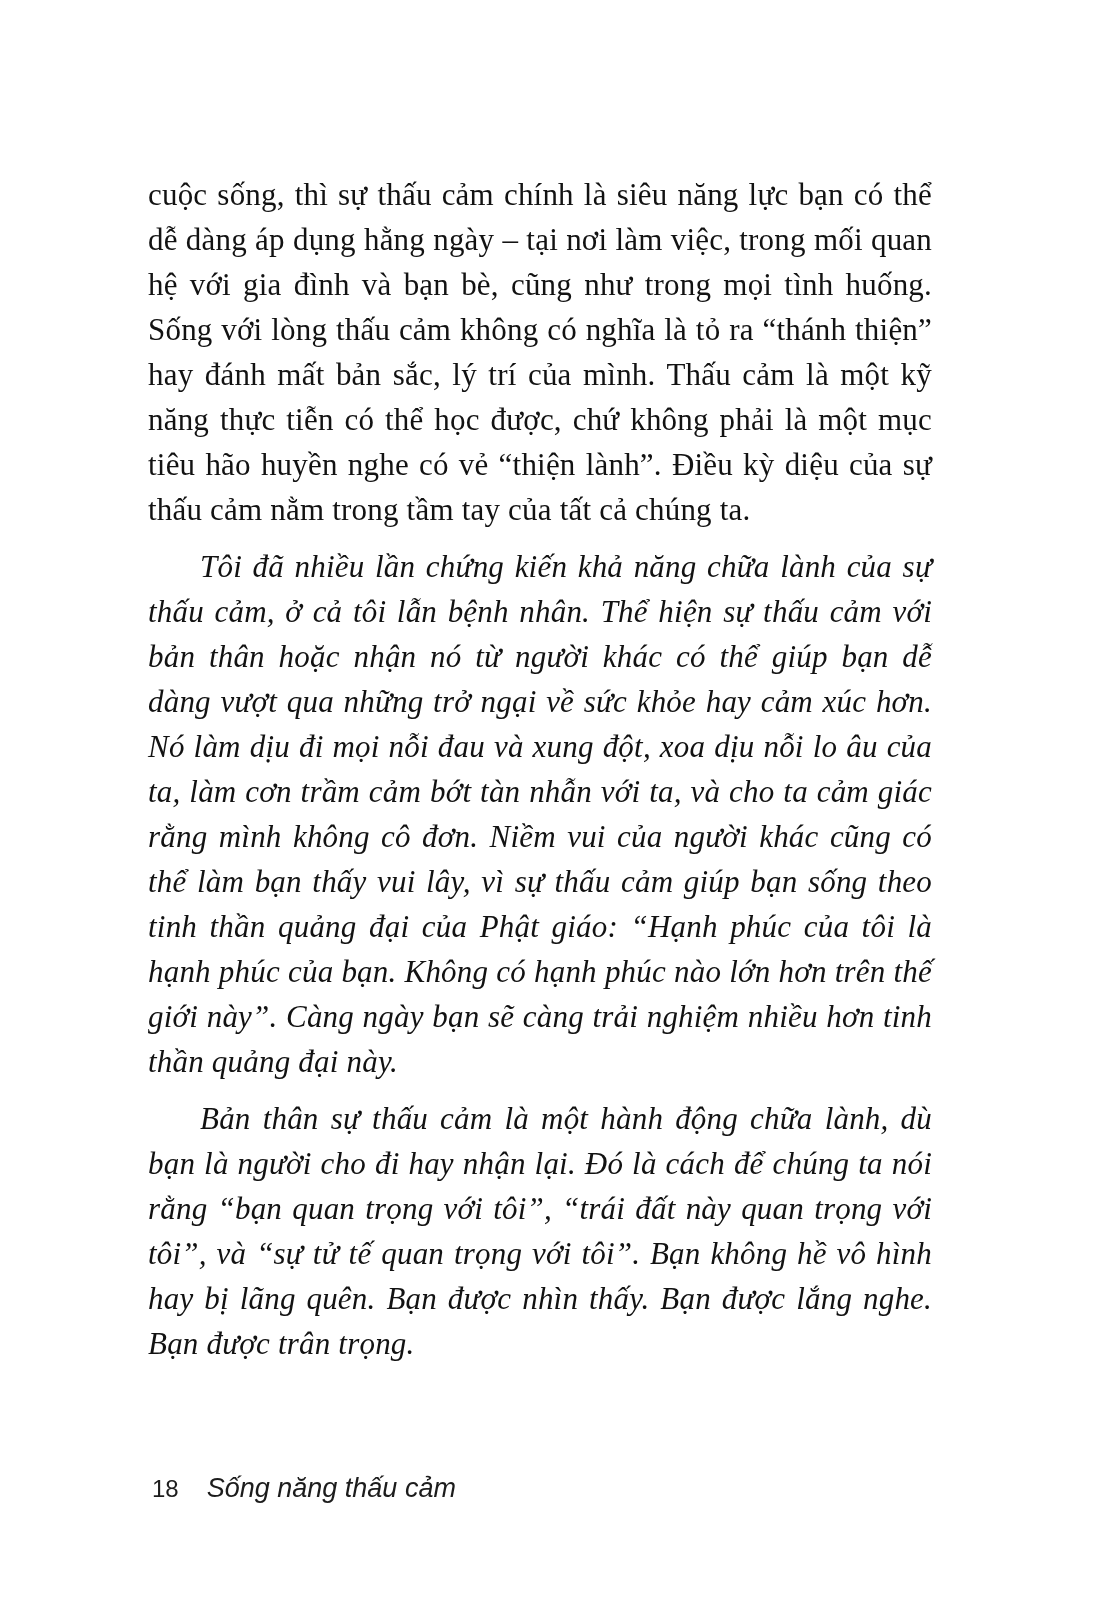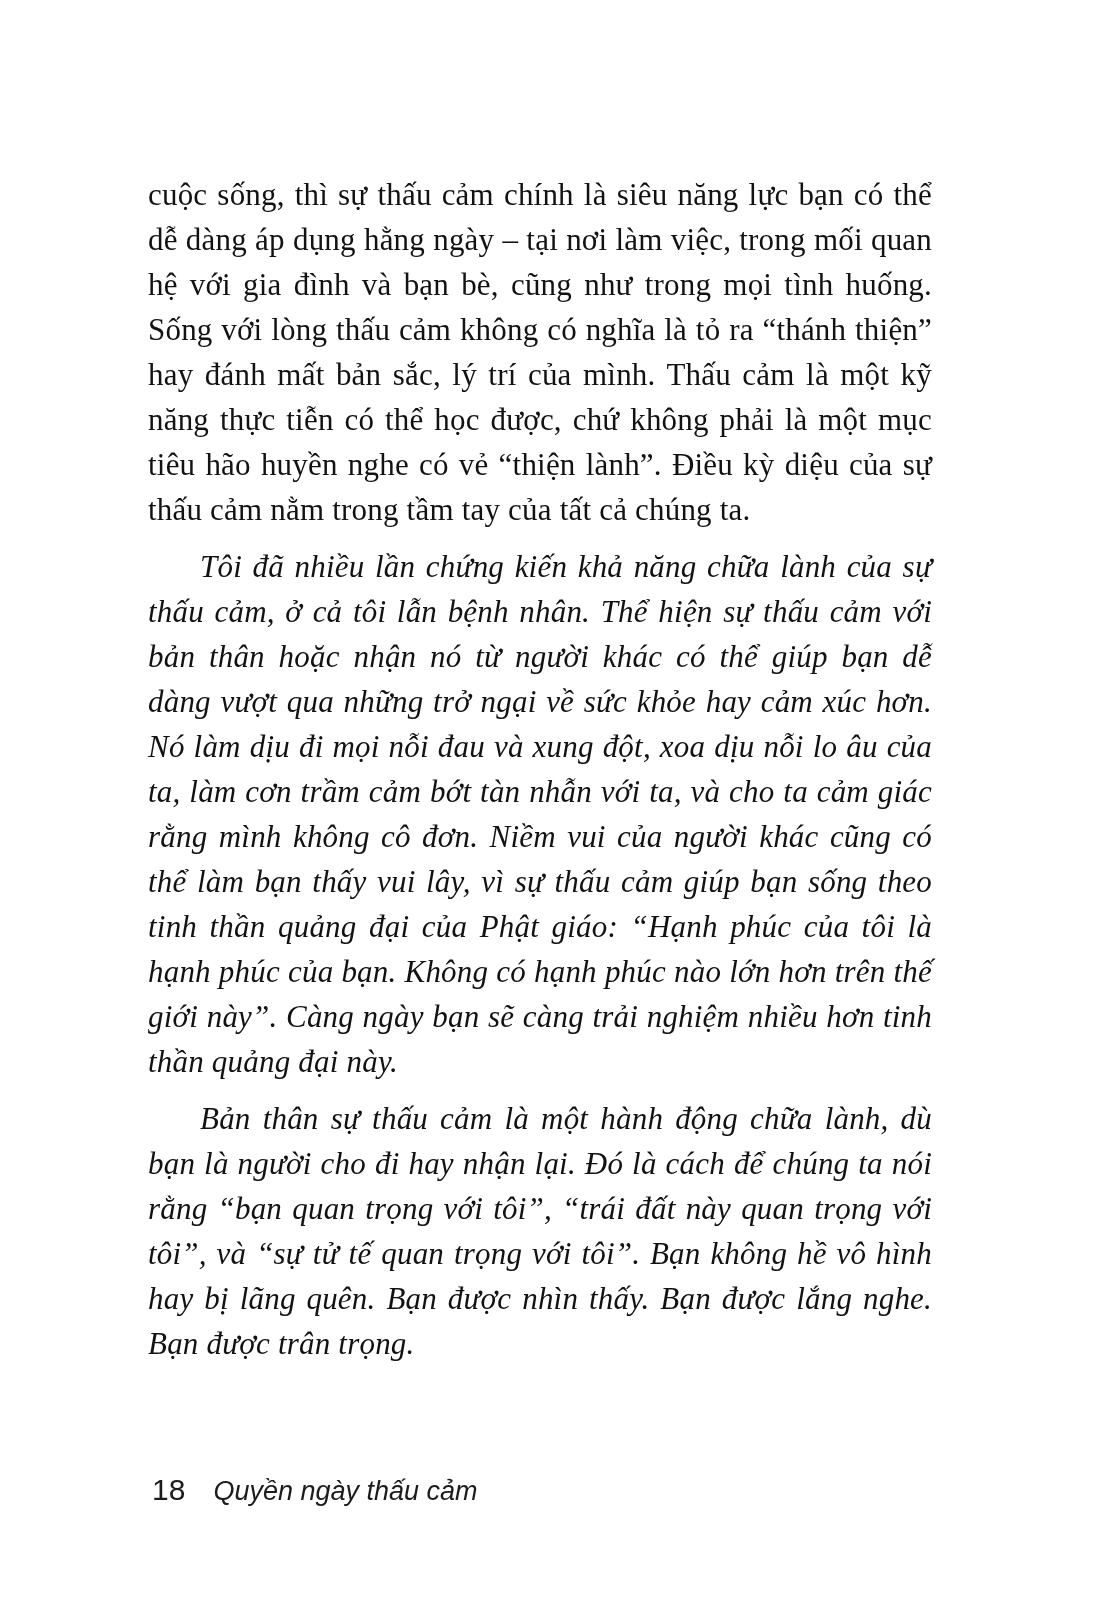--- a/index.html
+++ b/index.html
@@ -37,35 +37,35 @@
   .footer {
     position: absolute;
     left: 152px;
     top: 1473px;
     display: flex;
     align-items: baseline;
     font-family: "Liberation Sans", "DejaVu Sans", sans-serif;
     color: #1c1c1c;
   }
   .page-num {
-    font-size: 30px;
+    font-size: 24px;
     font-weight: 500;
   }
   .book-title {
     font-size: 27px;
     font-style: italic;
     margin-left: 28px;
   }
 </style>
 </head>
 <body>
 
 <div class="page">
   <main class="content">
     <p class="para no-indent">cuộc sống, thì sự thấu cảm chính là siêu năng lực bạn có thể dễ dàng áp dụng hằng ngày – tại nơi làm việc, trong mối quan hệ với gia đình và bạn bè, cũng như trong mọi tình huống. Sống với lòng thấu cảm không có nghĩa là tỏ ra “thánh thiện” hay đánh mất bản sắc, lý trí của mình. Thấu cảm là một kỹ năng thực tiễn có thể học được, chứ không phải là một mục tiêu hão huyền nghe có vẻ “thiện lành”. Điều kỳ diệu của sự thấu cảm nằm trong tầm tay của tất cả chúng ta.</p>
     <p class="para indent">Tôi đã nhiều lần chứng kiến khả năng chữa lành của sự thấu cảm, ở cả tôi lẫn bệnh nhân. Thể hiện sự thấu cảm với bản thân hoặc nhận nó từ người khác có thể giúp bạn dễ dàng vượt qua những trở ngại về sức khỏe hay cảm xúc hơn. Nó làm dịu đi mọi nỗi đau và xung đột, xoa dịu nỗi lo âu của ta, làm cơn trầm cảm bớt tàn nhẫn với ta, và cho ta cảm giác rằng mình không cô đơn. Niềm vui của người khác cũng có thể làm bạn thấy vui lây, vì sự thấu cảm giúp bạn sống theo tinh thần quảng đại của Phật giáo: “Hạnh phúc của tôi là hạnh phúc của bạn. Không có hạnh phúc nào lớn hơn trên thế giới này”. Càng ngày bạn sẽ càng trải nghiệm nhiều hơn tinh thần quảng đại này.</p>
     <p class="para indent">Bản thân sự thấu cảm là một hành động chữa lành, dù bạn là người cho đi hay nhận lại. Đó là cách để chúng ta nói rằng “bạn quan trọng với tôi”, “trái đất này quan trọng với tôi”, và “sự tử tế quan trọng với tôi”. Bạn không hề vô hình hay bị lãng quên. Bạn được nhìn thấy. Bạn được lắng nghe. Bạn được trân trọng.</p>
   </main>
   <footer class="footer">
     <span class="page-num">18</span>
-    <span class="book-title">Quyền ngày thấu cảm</span>
+    <span class="book-title">Sống năng thấu cảm</span>
   </footer>
 </div>
 
 </body></html>

